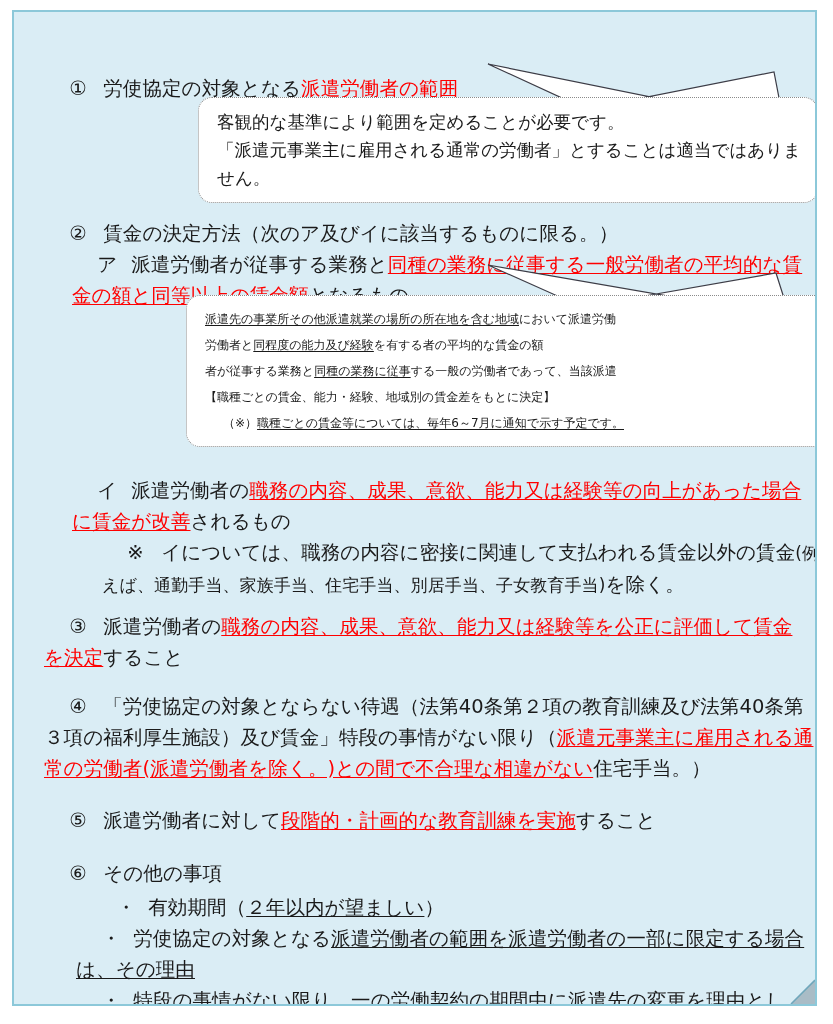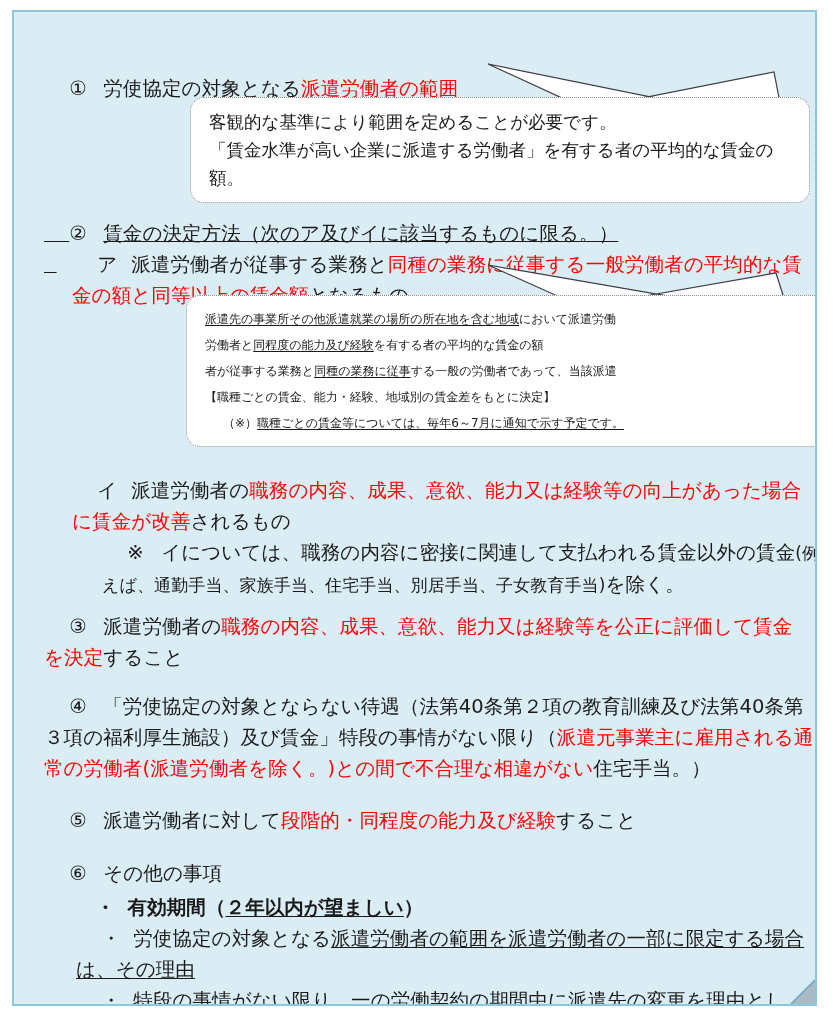--- a/index.html
+++ b/index.html
@@ -45,20 +45,21 @@
     white-space: pre-wrap;
   }
 
   .num {
     display: inline-block;
     width: 34px;
   }
 
   .red {
     color: #ff0000;
+    text-decoration: underline;
     text-decoration-color: #ff0000;
     text-underline-offset: 2px;
   }
   .ul {
     text-decoration: underline;
     text-decoration-color: #1a1a1a;
     text-underline-offset: 2px;
   }
   .small {
     font-size: 17px;
@@ -91,26 +92,26 @@
 <div id="slide">
 
   <div class="body-text" style="left:30px; top:30px; width:740px;">
     <span class="num">①</span><span>労使協定の対象となる</span><span class="red">派遣労働者の範囲</span>
   </div>
 
   <svg class="tail" style="left:460px; top:40px;" width="330" height="90" viewBox="0 0 330 90">
     <polygon points="14,12 310,72 300,20 112,57" fill="#ffffff" stroke="#3c3c46" stroke-width="1.2" stroke-linejoin="miter"></polygon>
   </svg>
 
-  <div class="callout" style="left:176px; top:85px; width:620px;">
+  <div class="callout" style="left:184px; top:85px; width:620px;">
     <div class="line">客観的な基準により範囲を定めることが必要です。</div>
-    <div class="line">「賃金水準が高い企業に派遣する労働者」を有する者の平均的な賃金の額。</div>
+    <div class="line">「派遣元事業主に雇用される通常の労働者」とすることは適当ではありません。</div>
   </div>
 
-  <div class="body-text" style="left:30px; top:175px; width:760px;text-decoration:underline;">
+  <div class="body-text" style="left:30px; top:175px; width:760px;">
     <span class="num">②</span><span>賃金の決定方法（次のア及びイに該当するものに限る。）</span>
   </div>
 
   <div class="body-text" style="left:58px; top:206px; width:745px; text-indent:0;">
     <span style="display:inline-block;width:34px;">ア</span><span>派遣労働者が従事する業務と</span><span class="red">同種の業務に従事する一般労働者の平均的な賃金の額と同等以上の賃金額</span><span>となるもの</span>
   </div>
 
   <svg class="tail" style="left:460px; top:243px;" width="330" height="80" viewBox="0 0 330 80">
     <polygon points="14,10 316,62 302,18 108,52" fill="#ffffff" stroke="#3c3c46" stroke-width="1.2" stroke-linejoin="miter"></polygon>
   </svg>
@@ -133,28 +134,28 @@
 
   <div class="body-text" style="left:30px; top:568px; width:760px;">
     <span class="num">③</span><span>派遣労働者の</span><span class="red">職務の内容、成果、意欲、能力又は経験等を公正に評価して賃金を決定</span><span>すること</span>
   </div>
 
   <div class="body-text" style="left:30px; top:648px; width:772px;">
     <span class="num">④</span><span>「労使協定の対象とならない待遇（法第40条第２項の教育訓練及び法第40条第３項の福利厚生施設）及び賃金」特段の事情がない限り（</span><span class="red">派遣元事業主に雇用される通常の労働者(派遣労働者を除く。)との間で不合理な相違がない</span><span>住宅手当。）</span>
   </div>
 
   <div class="body-text" style="left:30px; top:762px; width:760px;">
-    <span class="num">⑤</span><span>派遣労働者に対して</span><span class="red">段階的・同程度の能力及び経験</span><span>すること</span>
+    <span class="num">⑤</span><span>派遣労働者に対して</span><span class="red">段階的・計画的な教育訓練を実施</span><span>すること</span>
   </div>
 
   <div class="body-text" style="left:30px; top:815px; width:760px;">
     <span class="num">⑥</span><span>その他の事項</span>
   </div>
 
-  <div class="body-text" style="left:54px; top:849px; width:740px;font-weight:bold;">
+  <div class="body-text" style="left:77px; top:849px; width:740px;">
     <span style="display:inline-block;width:32px;">・</span><span>有効期間（</span><span class="ul">２年以内が望ましい</span><span>）</span>
   </div>
 
   <div class="body-text" style="left:62px; top:880px; width:730px;">
     <span style="display:inline-block;width:32px;">・</span><span>労使協定の対象となる</span><span class="ul">派遣労働者の範囲を派遣労働者の一部に限定する場合は、その理由</span><span></span>
   </div>
 
   <div class="body-text" style="left:62px; top:942px; width:730px;">
     <span style="display:inline-block;width:32px;">・</span><span>特段の事情がない限り、</span><span class="ul">一の労働契約の期間中に派遣先の変更を理由として、協定の対象となる派遣労働者であるか否かを変えようとしない</span>
   </div>

